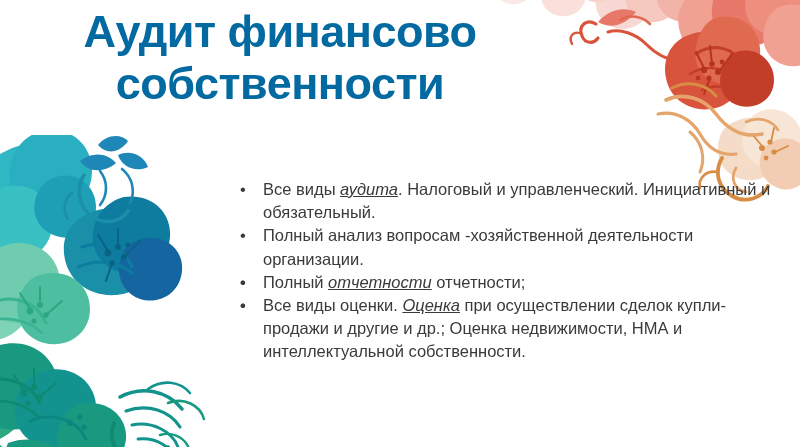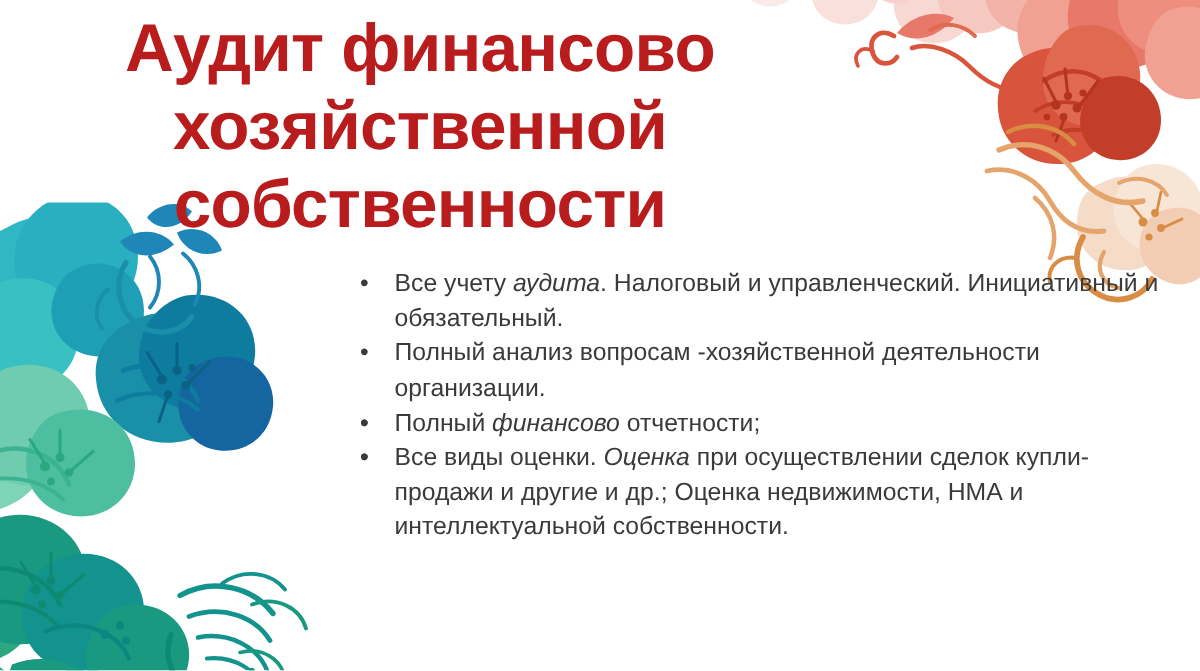--- a/index.html
+++ b/index.html
@@ -41,21 +41,21 @@
     top: 6px;
     width: 520px;
     text-align: center;
   }
   .title-line {
     font-family: "Liberation Sans", sans-serif;
     font-weight: bold;
     font-size: 45px;
     line-height: 52px;
     letter-spacing: -0.5px;
-    color: #b91c1c;
+    color: #0369a1;
     white-space: nowrap;
   }
 
   
   #bullets {
     position: absolute;
     left: 236px;
     top: 178px;
     width: 548px;
   }
@@ -70,20 +70,21 @@
   .bullet-dot {
     position: absolute;
     left: 4px;
     top: 0;
     font-size: 16.5px;
     line-height: 23.2px;
     color: #3a3a3a;
   }
   .em {
     font-style: italic;
+    text-decoration: underline;
   }
 </style>
 </head>
 <body>
 
 <div id="slide">
 
   <svg class="art" id="art-pink" viewBox="0 0 320 240">
     <g>
 
@@ -221,26 +222,25 @@
       <path d="M188 300 C202 296 216 304 218 318" stroke="#19997F" stroke-width="2.4" fill="none" stroke-linecap="round"></path>
 
       <path d="M-30 300 C0 290 34 304 42 330 L-46 330 Z" fill="#2BA880"></path>
       <path d="M36 308 C62 298 92 310 100 330 L28 330 Z" fill="#19997F"></path>
       <path d="M104 316 C124 308 148 316 154 330 L100 330 Z" fill="#13938E"></path>
     </g>
   </svg>
 
   <div id="title-block">
     <div class="title-line">Аудит финансово</div>
-    <div class="title-line">хозяйственной</div>
     <div class="title-line">собственности</div>
   </div>
 
   <div id="bullets">
-      <div class="bullet-row"><span class="bullet-dot">•</span><span><span>Все учету </span><span class="em">аудита</span><span>. Налоговый и управленческий. Инициативный и обязательный.</span></span></div>
+      <div class="bullet-row"><span class="bullet-dot">•</span><span><span>Все виды </span><span class="em">аудита</span><span>. Налоговый и управленческий. Инициативный и обязательный.</span></span></div>
       <div class="bullet-row"><span class="bullet-dot">•</span><span><span>Полный анализ вопросам -хозяйственной  деятельности организации.</span></span></div>
       <div class="bullet-row"><span class="bullet-dot">•</span></div>
-      <div class="bullet-row"><span class="bullet-dot">•</span><span><span>Полный </span><span class="em">финансово</span><span> отчетности;</span></span></div>
+      <div class="bullet-row"><span class="bullet-dot">•</span><span><span>Полный </span><span class="em">отчетности</span><span> отчетности;</span></span></div>
       <div class="bullet-row"><span class="bullet-dot">•</span></div>
       <div class="bullet-row"><span class="bullet-dot">•</span><span><span>Все виды оценки. </span><span class="em">Оценка</span><span> при осуществлении сделок купли-продажи и другие и др.; Оценка недвижимости, НМА и интеллектуальной собственности.</span></span></div>
     </div>
 
 </div>
 
 </body></html>

